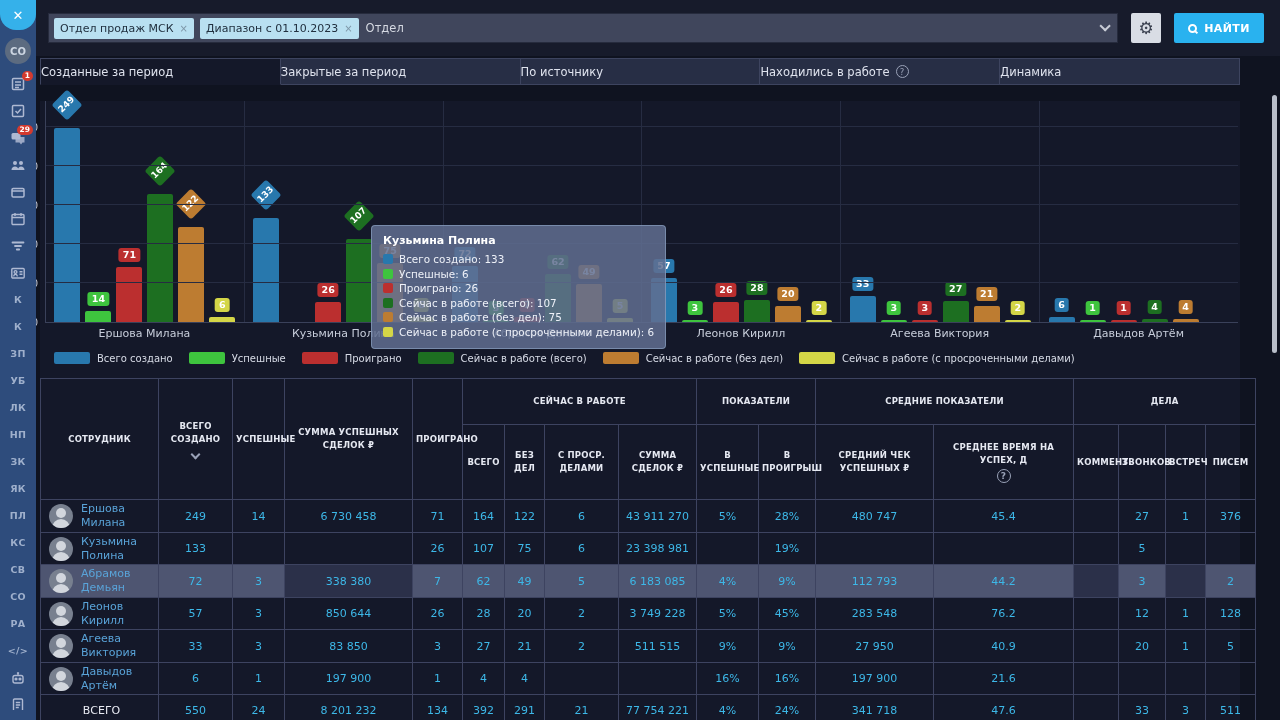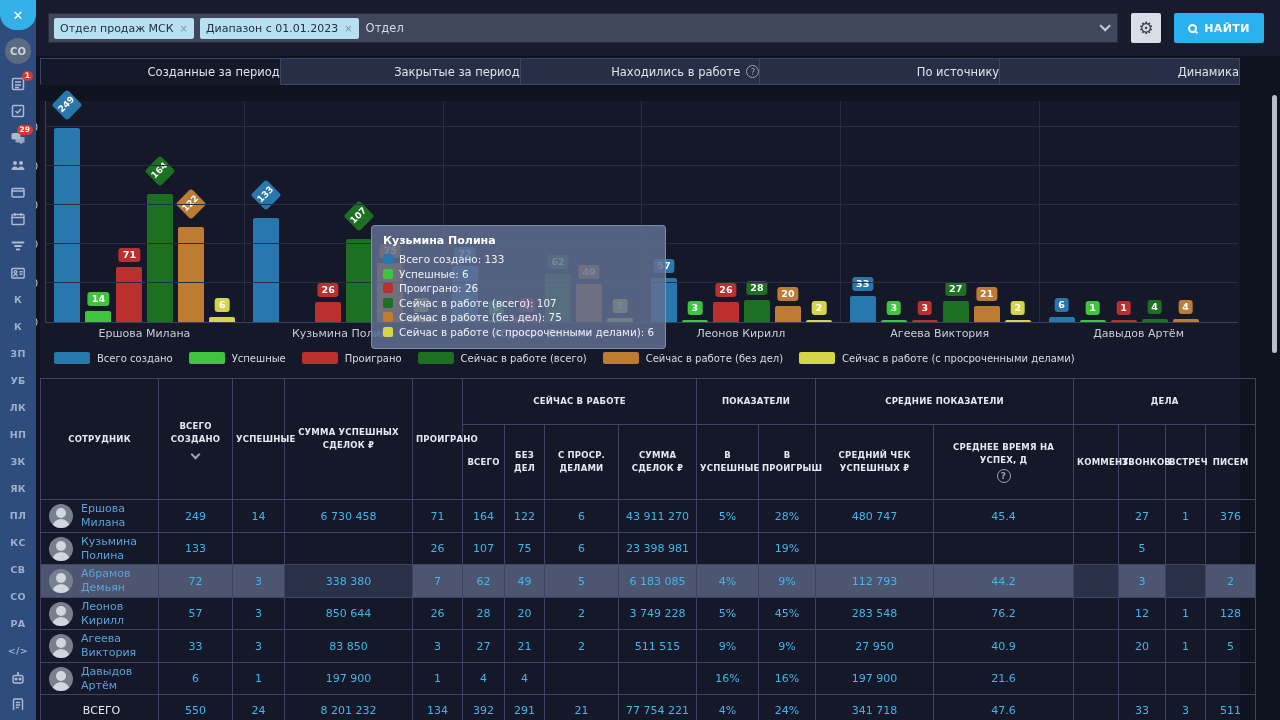--- a/index.html
+++ b/index.html
@@ -34,21 +34,21 @@
   .gear-btn { width:30px; height:30px; background:#d9dde5; border-radius:2px; display:flex;
     align-items:center; justify-content:center; color:#3a404f; font-size:17px; cursor:pointer;}
   .find-btn { height:30px; min-width:90px; background:#29b2ef; border-radius:2px; color:#fff;
     font-size:11px; font-weight:bold; display:flex; align-items:center; justify-content:center; gap:7px;
     letter-spacing:.4px; cursor:pointer; padding:0 12px;}
   .mag { position:relative; width:9px; height:9px; border:2px solid #fff; border-radius:50%;}
   .mag::after { content:""; position:absolute; width:2px; height:4px; background:#fff; right:-2px; bottom:-3px; transform:rotate(-45deg);}
 
   
   .tabs { display:flex; margin:2px 40px 0 4px; height:27px;}
-  .tab { flex:1; display:flex; align-items:center; justify-content:flex-end; gap:6px;
+  .tab { flex:1; display:flex; align-items:center; justify-content:flex-start; gap:6px;
     background:#272e45; border:1px solid #3d445f; color:#dfe3ee; font-size:11.5px; cursor:pointer; border-left:none;}
   .tab:first-child { border-left:1px solid #3d445f;}
   .tab.active { background:#141829; border-bottom:1px solid #141829;}
   .help-circle { width:13px; height:13px; border:1px solid #9aa2b8; border-radius:50%; font-size:8.5px;
     color:#9aa2b8; display:inline-flex; align-items:center; justify-content:center;}
 
   
   .panel { margin:0 40px 0 4px; background:#141829; min-height:635px; padding-bottom:10px;}
   .chart-wrap { position:relative; margin:16px 2px 0 5px; height:222px;
     border-left:1px solid #3a415a; border-bottom:1px solid #3a415a; }
@@ -246,21 +246,21 @@
 <div class="main">
 
   <div class="top-band">
     <div class="filter-box">
       <span id="chips" style="display:flex;gap:6px">
           <span class="chip">
             <span>Отдел продаж МСК</span>
             <span class="x">×</span>
           </span>
           <span class="chip">
-            <span>Диапазон с 01.01.2023</span>
+            <span>Диапазон с 01.10.2023</span>
             <span class="x">×</span>
           </span>
         </span>
       <span class="filter-label">Отдел</span>
       <span class="chev"></span>
     </div>
     <div class="gear-btn">
       <span>⚙</span>
     </div>
     <div class="find-btn">
@@ -270,25 +270,25 @@
   </div>
 
   <div class="tabs" id="tabs">
       <div class="tab active">
         <span>Созданные за период</span>
       </div>
       <div class="tab">
         <span>Закрытые за период</span>
       </div>
       <div class="tab">
+        <span>По источнику</span>
+      </div>
+      <div class="tab">
         <span>Находились в работе</span>
         <span class="help-circle">?</span>
-      </div>
-      <div class="tab">
-        <span>По источнику</span>
       </div>
       <div class="tab">
         <span>Динамика</span>
       </div>
     </div>
 
   <div class="panel">
 
     <div class="chart-wrap" id="chart">
       <div class="groups">

